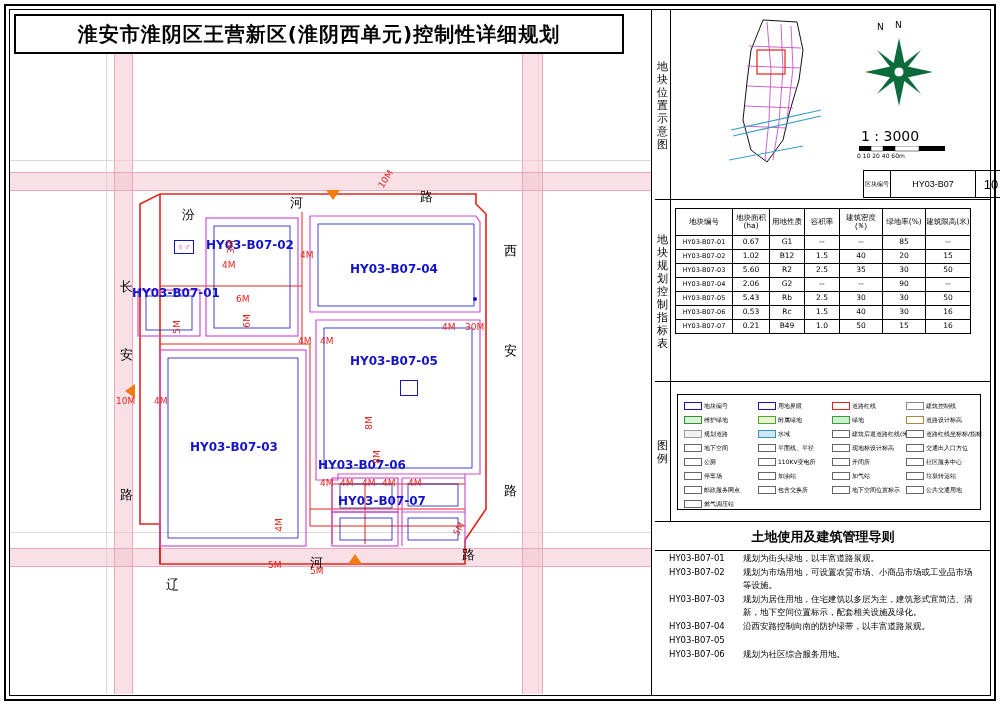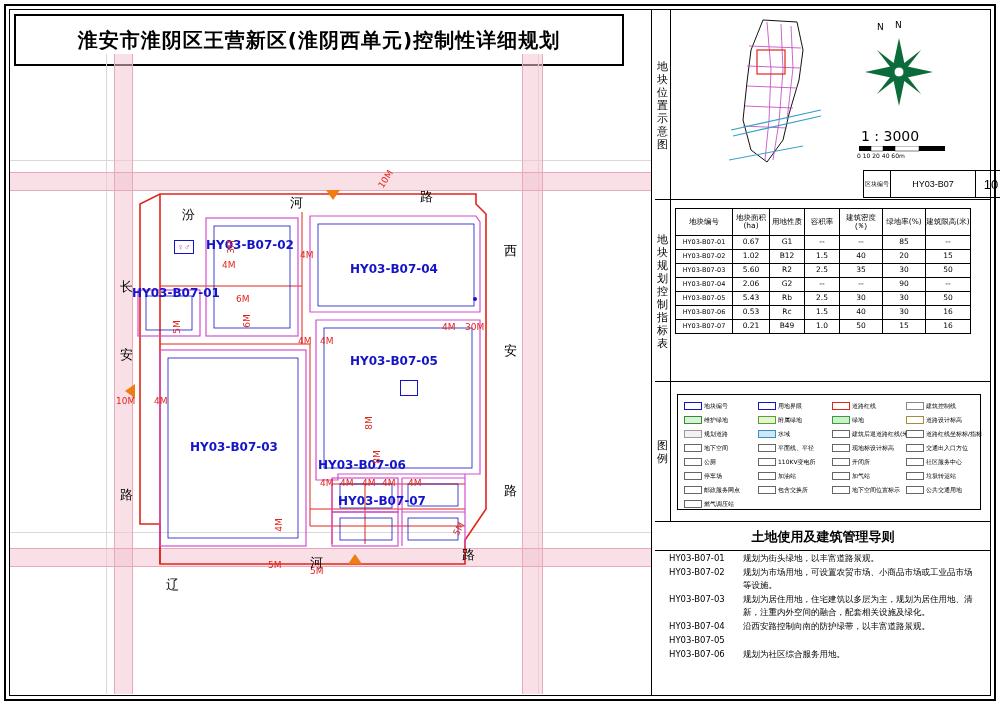--- a/index.html
+++ b/index.html
@@ -3,21 +3,21 @@
 <meta charset="utf-8">
 <style>
   html,body{margin:0;padding:0;background:#fff;}
   body{width:1000px;height:705px;font-family:"Liberation Sans","DejaVu Sans",sans-serif;color:#000;}
   #root{position:relative;width:1000px;height:705px;box-sizing:border-box;}
   .frame-outer{position:absolute;left:4px;top:4px;width:992px;height:697px;border:2px solid #000;box-sizing:border-box;}
   .frame-inner{position:absolute;left:9px;top:9px;width:982px;height:687px;border:1px solid #000;box-sizing:border-box;}
 
   
   .map-panel{position:absolute;left:10px;top:10px;width:642px;height:685px;overflow:hidden;}
-  .title-box{position:absolute;left:4px;top:4px;width:610px;height:52px;border:2px solid #000;box-sizing:border-box;
+  .title-box{position:absolute;left:4px;top:4px;width:610px;height:40px;border:2px solid #000;box-sizing:border-box;
              display:flex;align-items:center;justify-content:center;}
   .title-box span{font-family:"DejaVu Sans","Liberation Sans",sans-serif;font-weight:bold;font-size:20px;letter-spacing:1px;}
   .map-area{position:absolute;left:0;top:44px;width:642px;height:640px;}
 
   
   .road{position:absolute;background:#f2c7d2;}
   .roadline{position:absolute;background:#e8a9ba;}
   .thinline{position:absolute;background:#d9d9d9;}
   .plabel{position:absolute;color:#1414c8;font-size:12px;font-weight:bold;font-family:"DejaVu Sans",sans-serif;white-space:nowrap;}
   .redtxt{position:absolute;color:#e2241b;font-size:9px;font-family:"DejaVu Sans",sans-serif;white-space:nowrap;}
@@ -470,21 +470,21 @@
           <div class="gl-row">
             <div class="gl-code">HY03-B07-01</div>
             <div class="gl-text">规划为街头绿地，以丰富道路景观。</div>
           </div>
           <div class="gl-row">
             <div class="gl-code">HY03-B07-02</div>
             <div class="gl-text">规划为市场用地，可设置农贸市场、小商品市场或工业品市场等设施。</div>
           </div>
           <div class="gl-row">
             <div class="gl-code">HY03-B07-03</div>
-            <div class="gl-text">规划为居住用地，住宅建筑以多层为主，规划为居住用地、清新，注重内外空间的融合，配套相关设施及绿化。</div>
+            <div class="gl-text">规划为居住用地，住宅建筑以多层为主，建筑形式宜简洁、清新，地下空间位置标示，配套相关设施及绿化。</div>
           </div>
           <div class="gl-row">
             <div class="gl-code">HY03-B07-04</div>
             <div class="gl-text">沿西安路控制向南的防护绿带，以丰富道路景观。</div>
           </div>
           <div class="gl-row">
             <div class="gl-code">HY03-B07-05</div>
           </div>
           <div class="gl-row">
             <div class="gl-code">HY03-B07-06</div>

